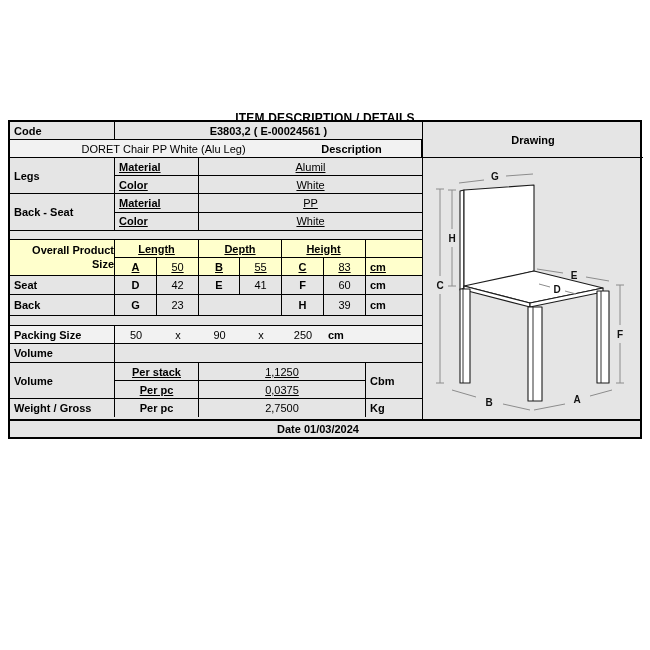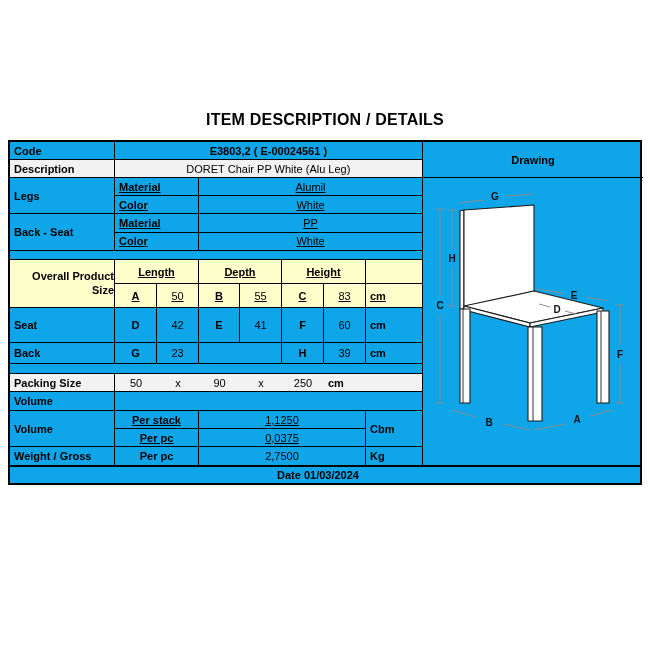--- a/index.html
+++ b/index.html
@@ -1,21 +1,21 @@
 <!DOCTYPE html>
 <html><head>
 <meta charset="utf-8">
 <style>
   html,body{margin:0;padding:0;background:#fff;}
   #page{position:relative;width:650px;height:650px;background:#fff;
         font-family:"Liberation Sans",sans-serif;font-size:11px;color:#000;}
   #doc-title{position:absolute;left:8px;top:111px;width:634px;height:16px;
-             text-align:center;font-weight:bold;font-size:16px;letter-spacing:.2px;}
-  #spec-table{position:absolute;left:8px;top:140px;width:634px;
-              border:2px solid #000;box-sizing:border-box;background:#0ea5e9;}
+             text-align:center;font-weight:bold;font-size:12px;letter-spacing:.2px;}
+  #spec-table{position:absolute;left:8px;top:120px;width:634px;
+              border:2px solid #000;box-sizing:border-box;background:#e5e5e5;}
   .trow{display:flex;box-sizing:border-box;border-bottom:1px solid #000;}
   .trow.nobb{border-bottom:none;}
   .cell{box-sizing:border-box;border-right:1px solid #000;display:flex;
         align-items:center;overflow:hidden;white-space:nowrap;}
   .cell.last{border-right:none;}
   .b{font-weight:bold;}
   .c{justify-content:center;text-align:right;}
   .pl{padding-left:4px;}
   .w105{width:105px;}.w84{width:84px;}.w42{width:42px;}.w41{width:41px;}.w83{width:83px;}.w167{width:167px;}.w251{width:251px;}
   .w308{width:308px;}
@@ -52,22 +52,22 @@
     <div id="main-flex">
 
       <div id="left-col">
 
         <div class="trow" style="height:18px">
           <div class="cell w105 b pl">Code</div>
           <div class="cell w308 b c last">E3803,2  ( E-00024561 )</div>
         </div>
 
         <div class="trow gray" style="height:18px">
+          <div class="cell w308 c last">DORET Chair PP White (Alu Leg)</div>
           <div class="cell w105 b pl">Description</div>
-          <div class="cell w308 c last">DORET Chair PP White (Alu Leg)</div>
         </div>
 
         <div class="trow" style="height:36px">
           <div class="cell w105 b pl">Legs</div>
           <div class="subcol grow">
             <div class="subrow divb">
               <div class="cell w84 b pl">Material</div>
               <div class="cell grow c last">Alumil</div>
             </div>
             <div class="subrow">
@@ -86,21 +86,21 @@
             </div>
             <div class="subrow">
               <div class="cell w84 b pl">Color</div>
               <div class="cell grow c last">White</div>
             </div>
           </div>
         </div>
 
         <div class="gap-row"></div>
 
-        <div class="trow yellow" style="height:48px">
+        <div class="trow yellow" style="height:36px">
           <div class="cell w105 b c" style="white-space:normal;line-height:1.25;">Overall Product Size</div>
           <div class="subcol" style="width:84px;border-right:1px solid #000;">
             <div class="subrow divb cell b c last" style="border-right:none;">Length</div>
             <div class="subrow">
               <div class="cell w42 b c">A</div>
               <div class="cell grow c last">50</div>
             </div>
           </div>
           <div class="subcol" style="width:83px;border-right:1px solid #000;">
             <div class="subrow divb cell b c last" style="border-right:none;">Depth</div>
@@ -115,21 +115,21 @@
               <div class="cell w42 b c">C</div>
               <div class="cell grow c last">83</div>
             </div>
           </div>
           <div class="subcol grow">
             <div class="subrow divb"></div>
             <div class="subrow cell b pl last">cm</div>
           </div>
         </div>
 
-        <div class="trow" style="height:35px">
+        <div class="trow" style="height:19px">
           <div class="cell w105 b pl">Seat</div>
           <div class="cell w42 b c">D</div>
           <div class="cell w42 c">42</div>
           <div class="cell w41 b c">E</div>
           <div class="cell w42 c">41</div>
           <div class="cell w42 b c">F</div>
           <div class="cell w42 c">60</div>
           <div class="cell grow b pl last">cm</div>
         </div>
 

